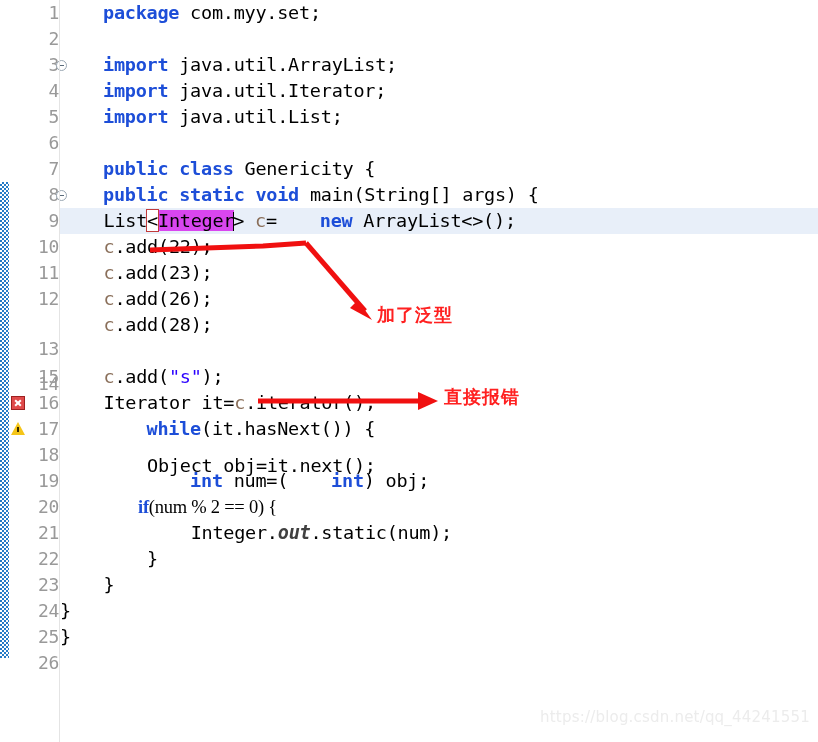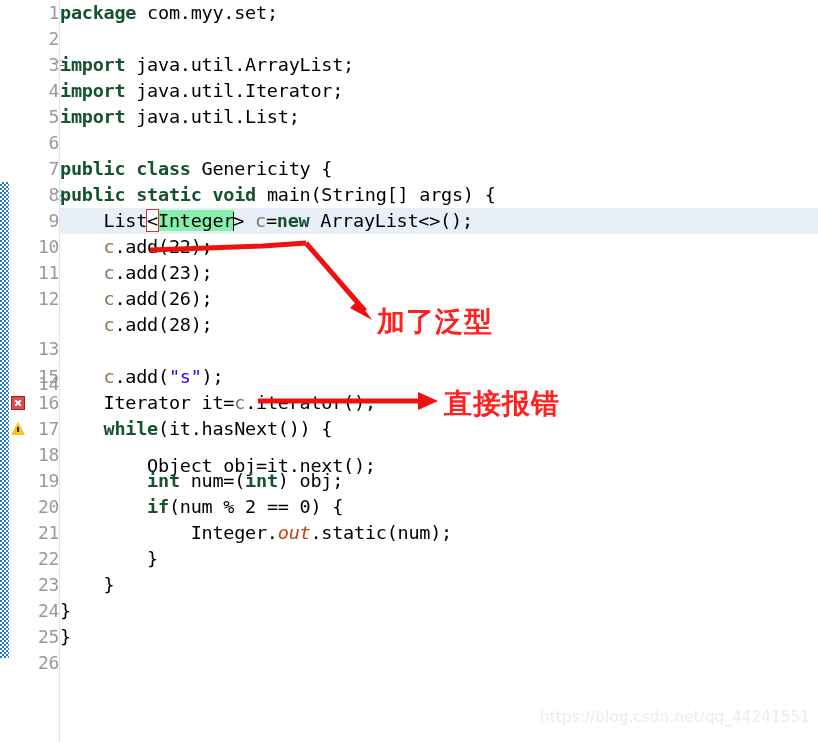--- a/index.html
+++ b/index.html
@@ -92,27 +92,27 @@
   }
   .line{
     position:absolute;left:0;
     font-size:18.5px;line-height:26px;
     white-space:pre;
     color:#000000;
     font-family:"DejaVu Sans Mono","Liberation Mono",monospace;
     letter-spacing:-0.25px;
   }
 
-  .kw{color:#14532d;font-weight:bold;}
+  .kw{color:#1d4ed8;font-weight:bold;margin-left:43px;}
   .fld{color:#8a6f5a;}
   .str{color:#2a00ff;}
-  .stat{color:#c2410c;font-weight:normal;font-style:italic;}
+  .stat{color:#404040;font-weight:bold;font-style:italic;}
   .plain{color:#000000;}
 
-  .sel{background:#86efac;}
+  .sel{background:#d946ef;}
   .brbox{
     outline:1px solid #c23b3b;
     background:#ffffff;
   }
   .caret{
     display:inline-block;width:0;border-left:1.5px solid #000;height:19px;
     vertical-align:-4px;margin:0 -1px;
   }
 
   .sq-red{
@@ -132,21 +132,21 @@
                      linear-gradient(-45deg,transparent 45%,#d8a400 45%,#d8a400 55%,transparent 55%);
     padding-bottom:1px;
   }
 
   
   .ann-layer{position:absolute;left:0;top:0;width:818px;height:742px;pointer-events:none;}
   .ann-text{
     position:absolute;
     color:#ff2020;
     font-family:"DejaVu Sans","Liberation Sans",sans-serif;
-    font-size:28px;
+    font-size:18px;
     font-weight:600;
     letter-spacing:1px;
     text-shadow:
       1px 0 0 #fff,-1px 0 0 #fff,0 1px 0 #fff,0 -1px 0 #fff,
       1px 1px 0 #fff,-1px -1px 0 #fff,1px -1px 0 #fff,-1px 1px 0 #fff,
       2px 0 0 #fff,-2px 0 0 #fff,0 2px 0 #fff,0 -2px 0 #fff;
     white-space:nowrap;
   }
 
   
@@ -221,21 +221,21 @@
 
     <div class="line" style="top:234px;"><span class="plain">    </span><span class="fld">c</span><span class="plain">.add(22);</span></div>
     <div class="line" style="top:260px;text-align:right;"><span class="plain">    </span><span class="fld">c</span><span class="plain">.add(23);</span></div>
     <div class="line" style="top:286px;"><span class="plain">    </span><span class="fld">c</span><span class="plain">.add(26);</span></div>
     <div class="line" style="top:312px;"><span class="plain">    </span><span class="fld">c</span><span class="plain">.add(28);</span></div>
     <div class="line" style="top:364px;"><span class="plain">    </span><span class="fld">c</span><span class="plain">.</span><span class="sq-red">add</span><span class="plain">(</span><span class="str">"s"</span><span class="plain">);</span></div>
     <div class="line" style="top:390px;"><span class="plain">    </span><span class="sq-yellow">Iterator</span><span class="plain"> it=</span><span class="fld">c</span><span class="plain">.iterator();</span></div>
     <div class="line" style="top:416px;"><span class="plain">    </span><span class="kw">while</span><span class="plain">(it.hasNext()) {</span></div>
     <div class="line" style="top:442px;margin-top:11px;"><span class="plain">        Object obj=it.next();</span></div>
     <div class="line" style="top:468px;"><span class="plain">        </span><span class="kw">int</span><span class="plain"> num=(</span><span class="kw">int</span><span class="plain">) obj;</span></div>
-    <div class="line" style="top:494px;"><span class="plain">        </span><span class="kw">if</span><span class="plain">(num % 2 == 0) {</span></div>
+    <div class="line" style="top:494px;font-family:Liberation Serif, serif;"><span class="plain">        </span><span class="kw">if</span><span class="plain">(num % 2 == 0) {</span></div>
     <div class="line" style="top:520px;"><span class="plain">            Integer.</span><span class="stat">out</span><span class="plain">.static(num);</span></div>
     <div class="line" style="top:546px;"><span class="plain">        }</span></div>
     <div class="line" style="top:572px;"><span class="plain">    }</span></div>
     <div class="line" style="top:598px;"><span class="plain">}</span></div>
     <div class="line" style="top:624px;"><span class="plain">}</span></div>
     <div class="line" style="top:650px;"></div>
   </div>
 
   <div class="ann-layer">
     <svg width="818" height="742" style="position:absolute;left:0;top:0;">

